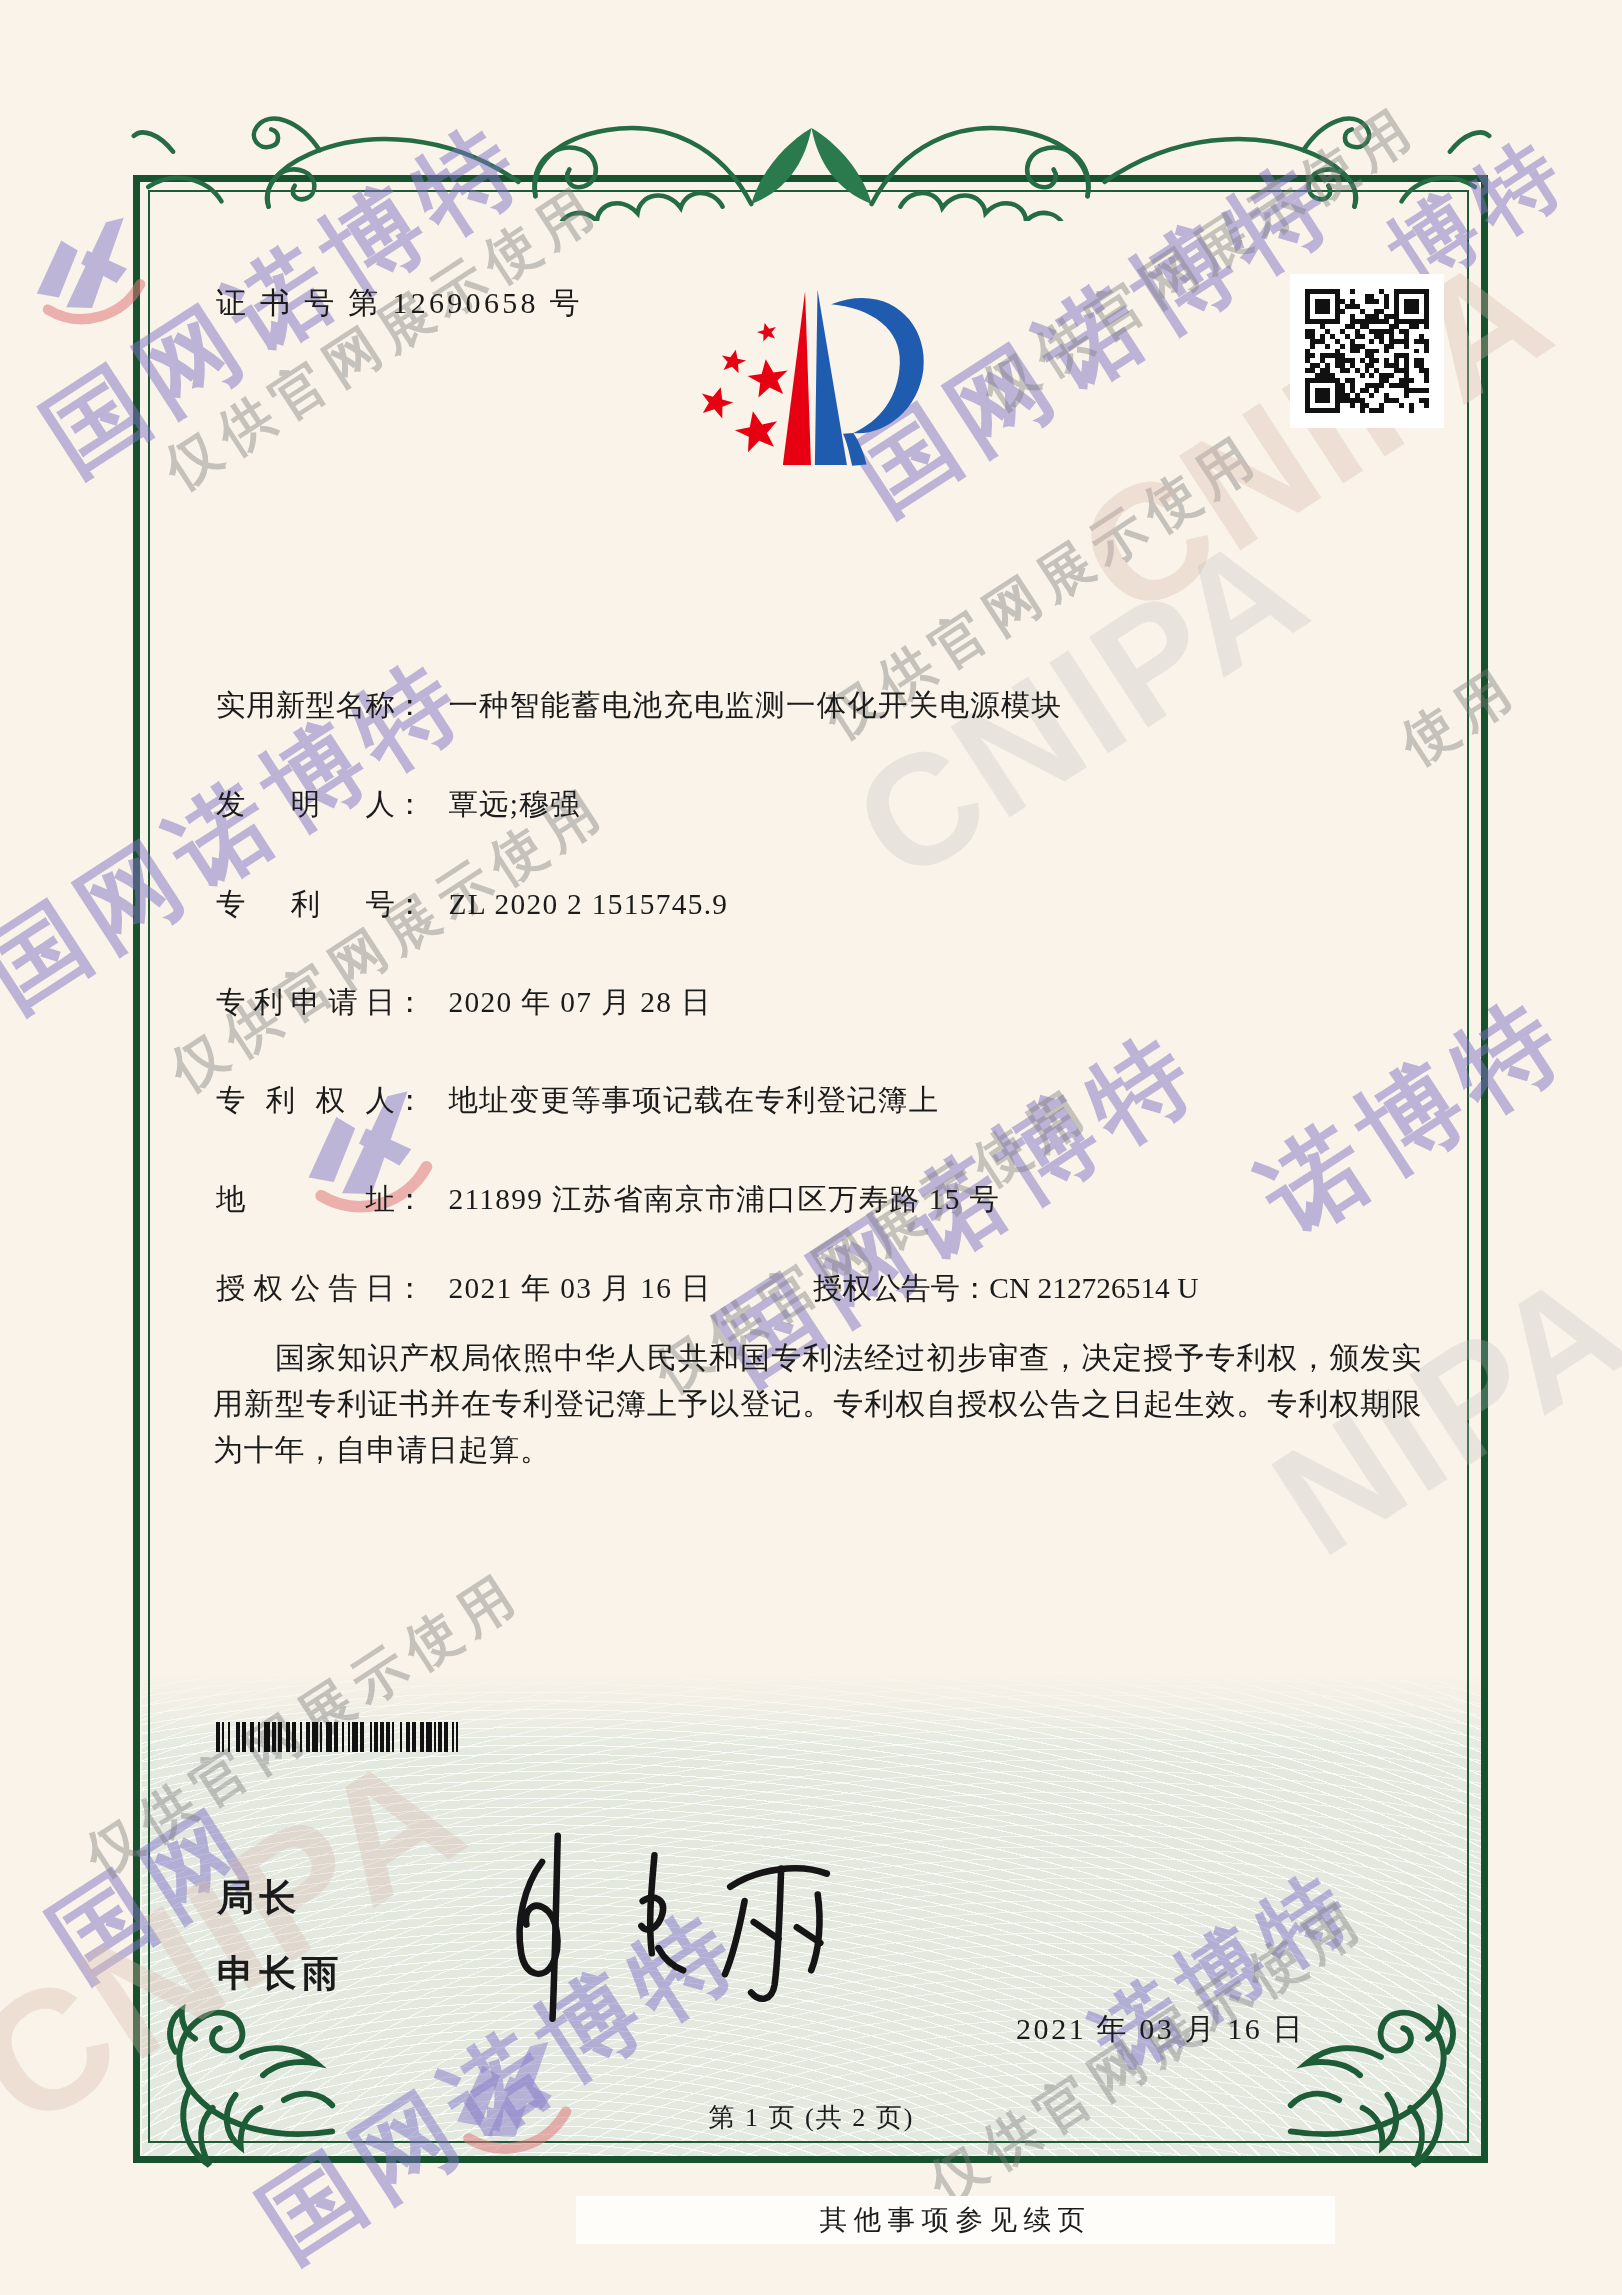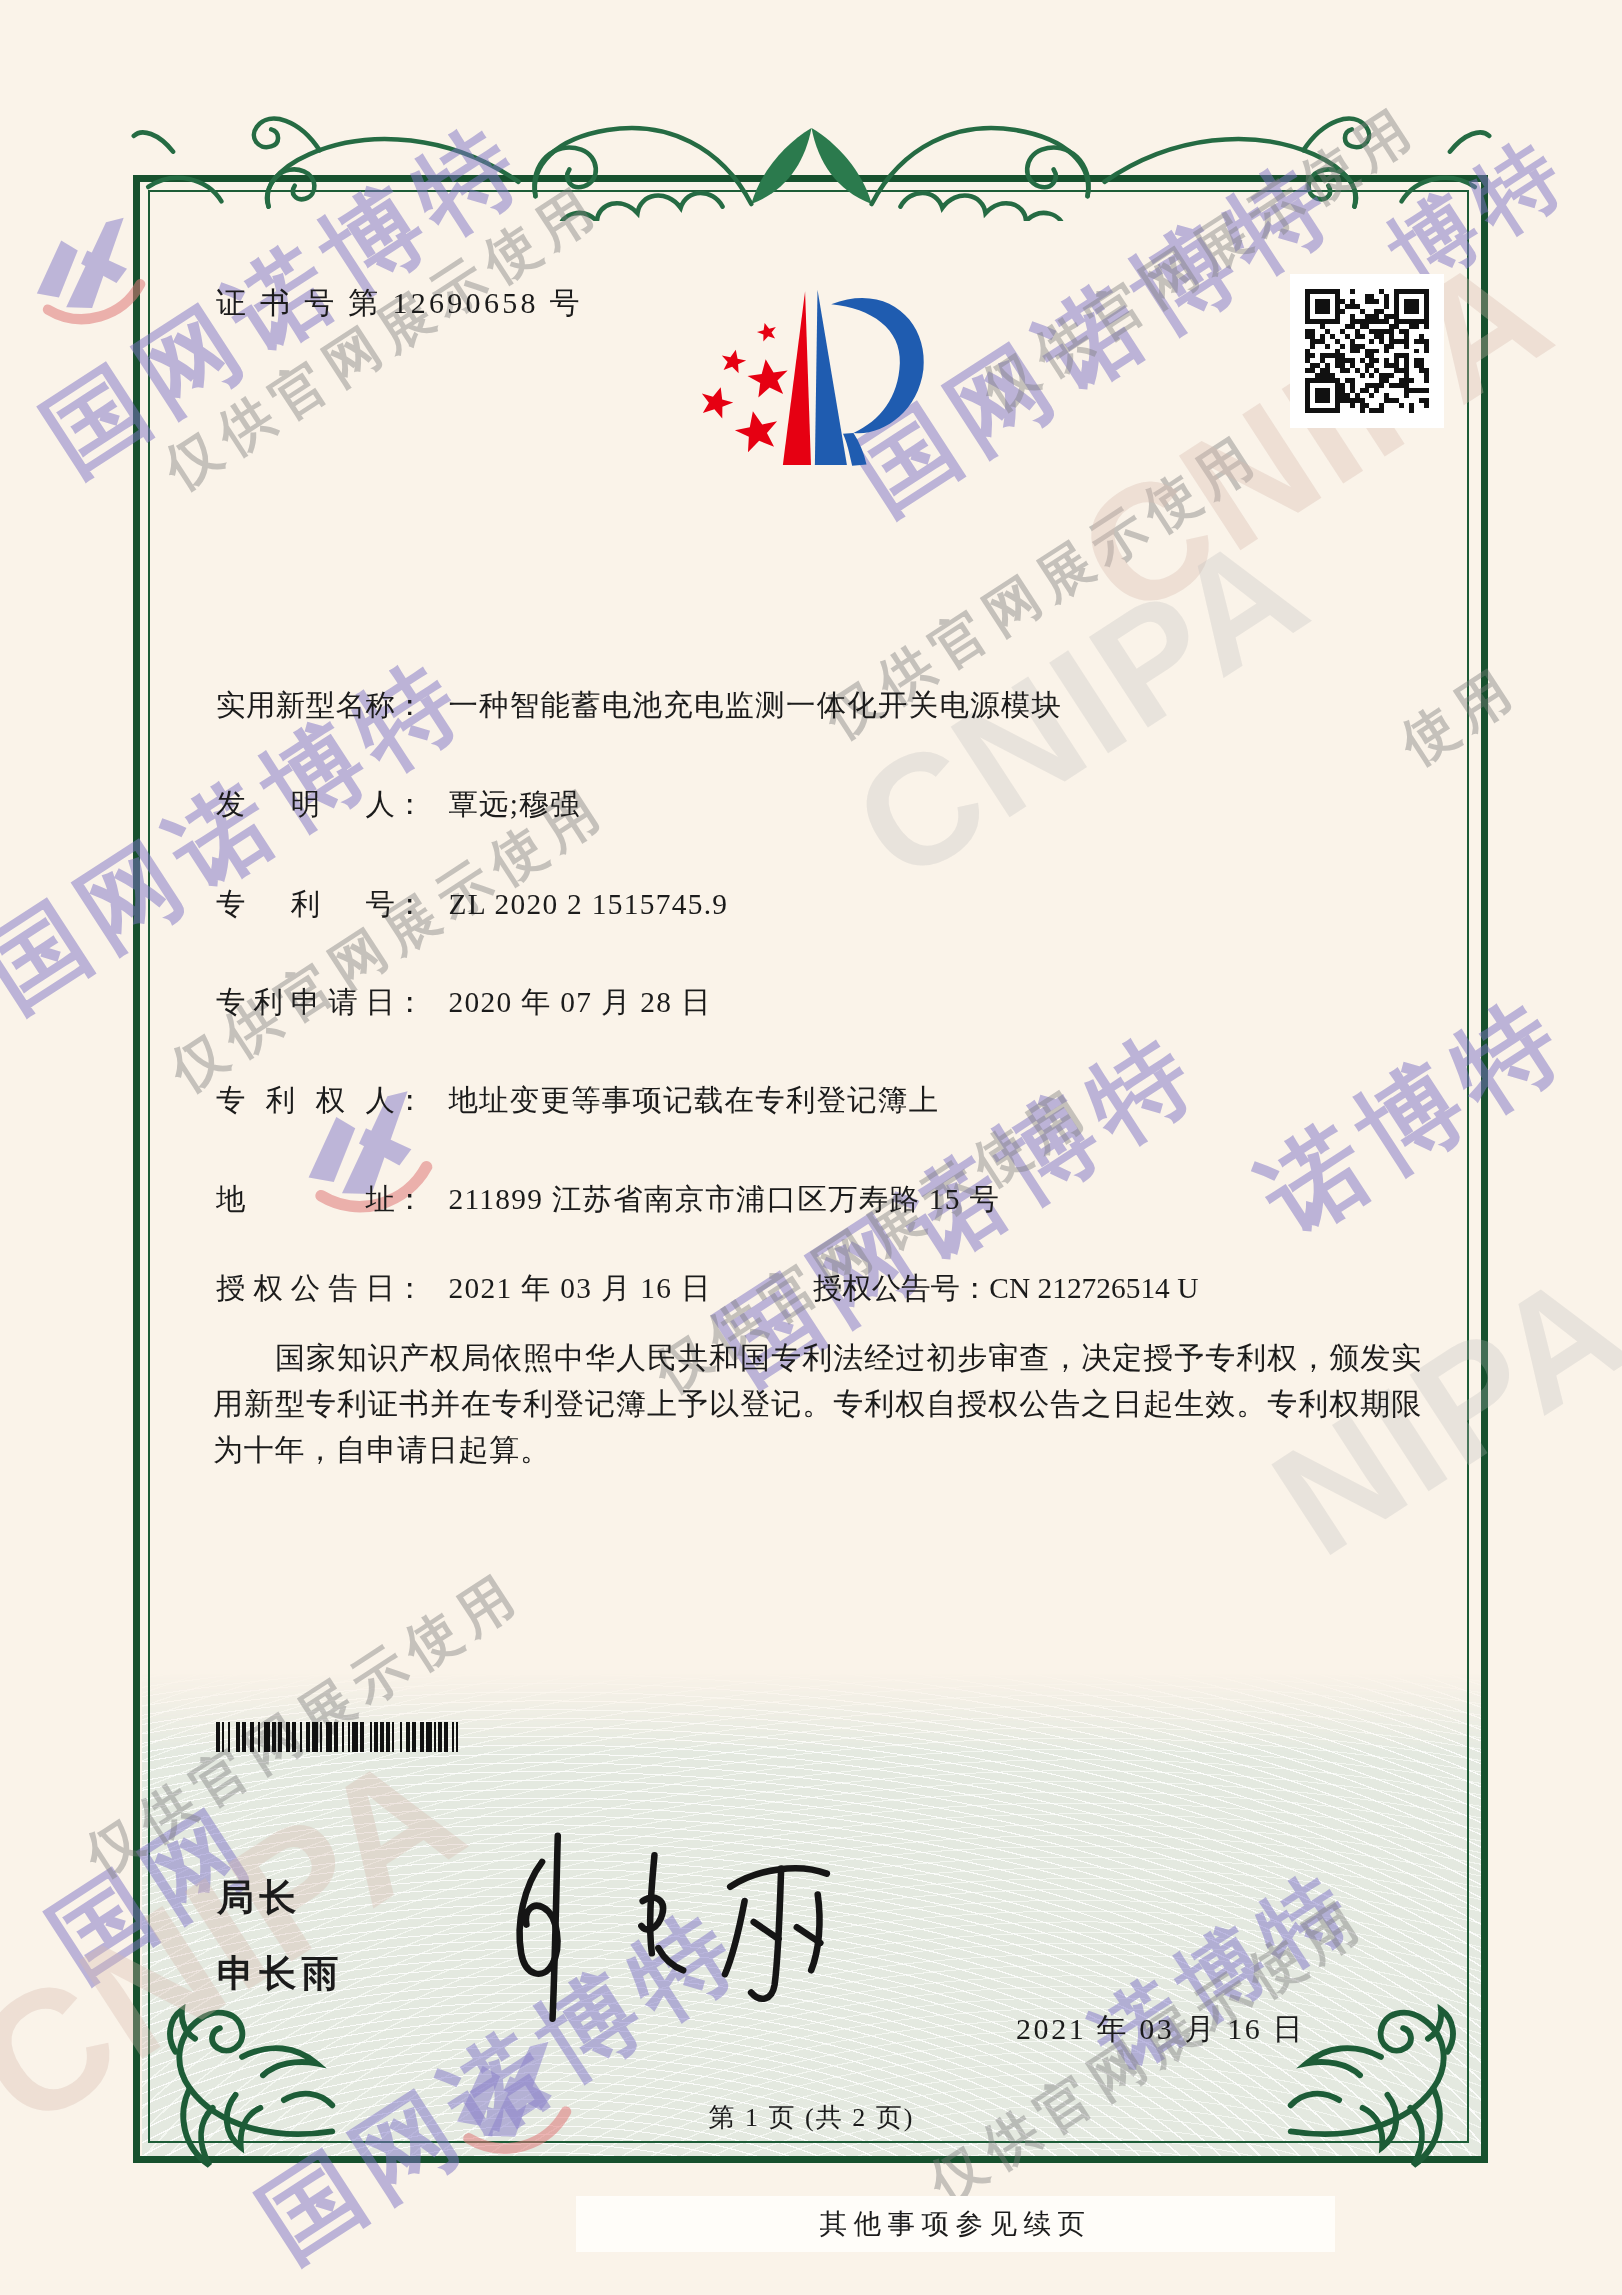--- a/index.html
+++ b/index.html
@@ -78,21 +78,21 @@
   .barcode .b1{background:#111;}
   .barcode .b0{background:transparent;}
   
   .sig-title{position:absolute;left:217px;top:1873px;font-size:37px;font-weight:bold;
              font-family:"Liberation Sans","DejaVu Sans",sans-serif;letter-spacing:5.2px;}
   .sig-name{position:absolute;left:217px;top:1949px;font-size:37px;font-weight:bold;
             font-family:"Liberation Sans","DejaVu Sans",sans-serif;letter-spacing:5.2px;}
   .sig-script{position:absolute;left:458px;top:1824px;width:419px;height:209px;}
   .grant-date{position:absolute;left:1016px;top:2009px;font-size:30px;letter-spacing:2.6px;}
   .page-info{position:absolute;left:0;top:2100px;width:1623px;text-align:center;font-size:26px;letter-spacing:2px;}
-  .note-strip{position:absolute;left:576px;top:2196px;width:759px;height:56px;background:#fffdf9;
+  .note-strip{position:absolute;left:576px;top:2196px;width:759px;height:48px;background:#fffdf9;
               display:flex;align-items:center;justify-content:center;z-index:5;}
   .note-strip span{font-size:27.5px;letter-spacing:6.5px;}
 </style>
 </head>
 <body>
 
 <div class="page">
 
   <div class="waves"></div>
 

